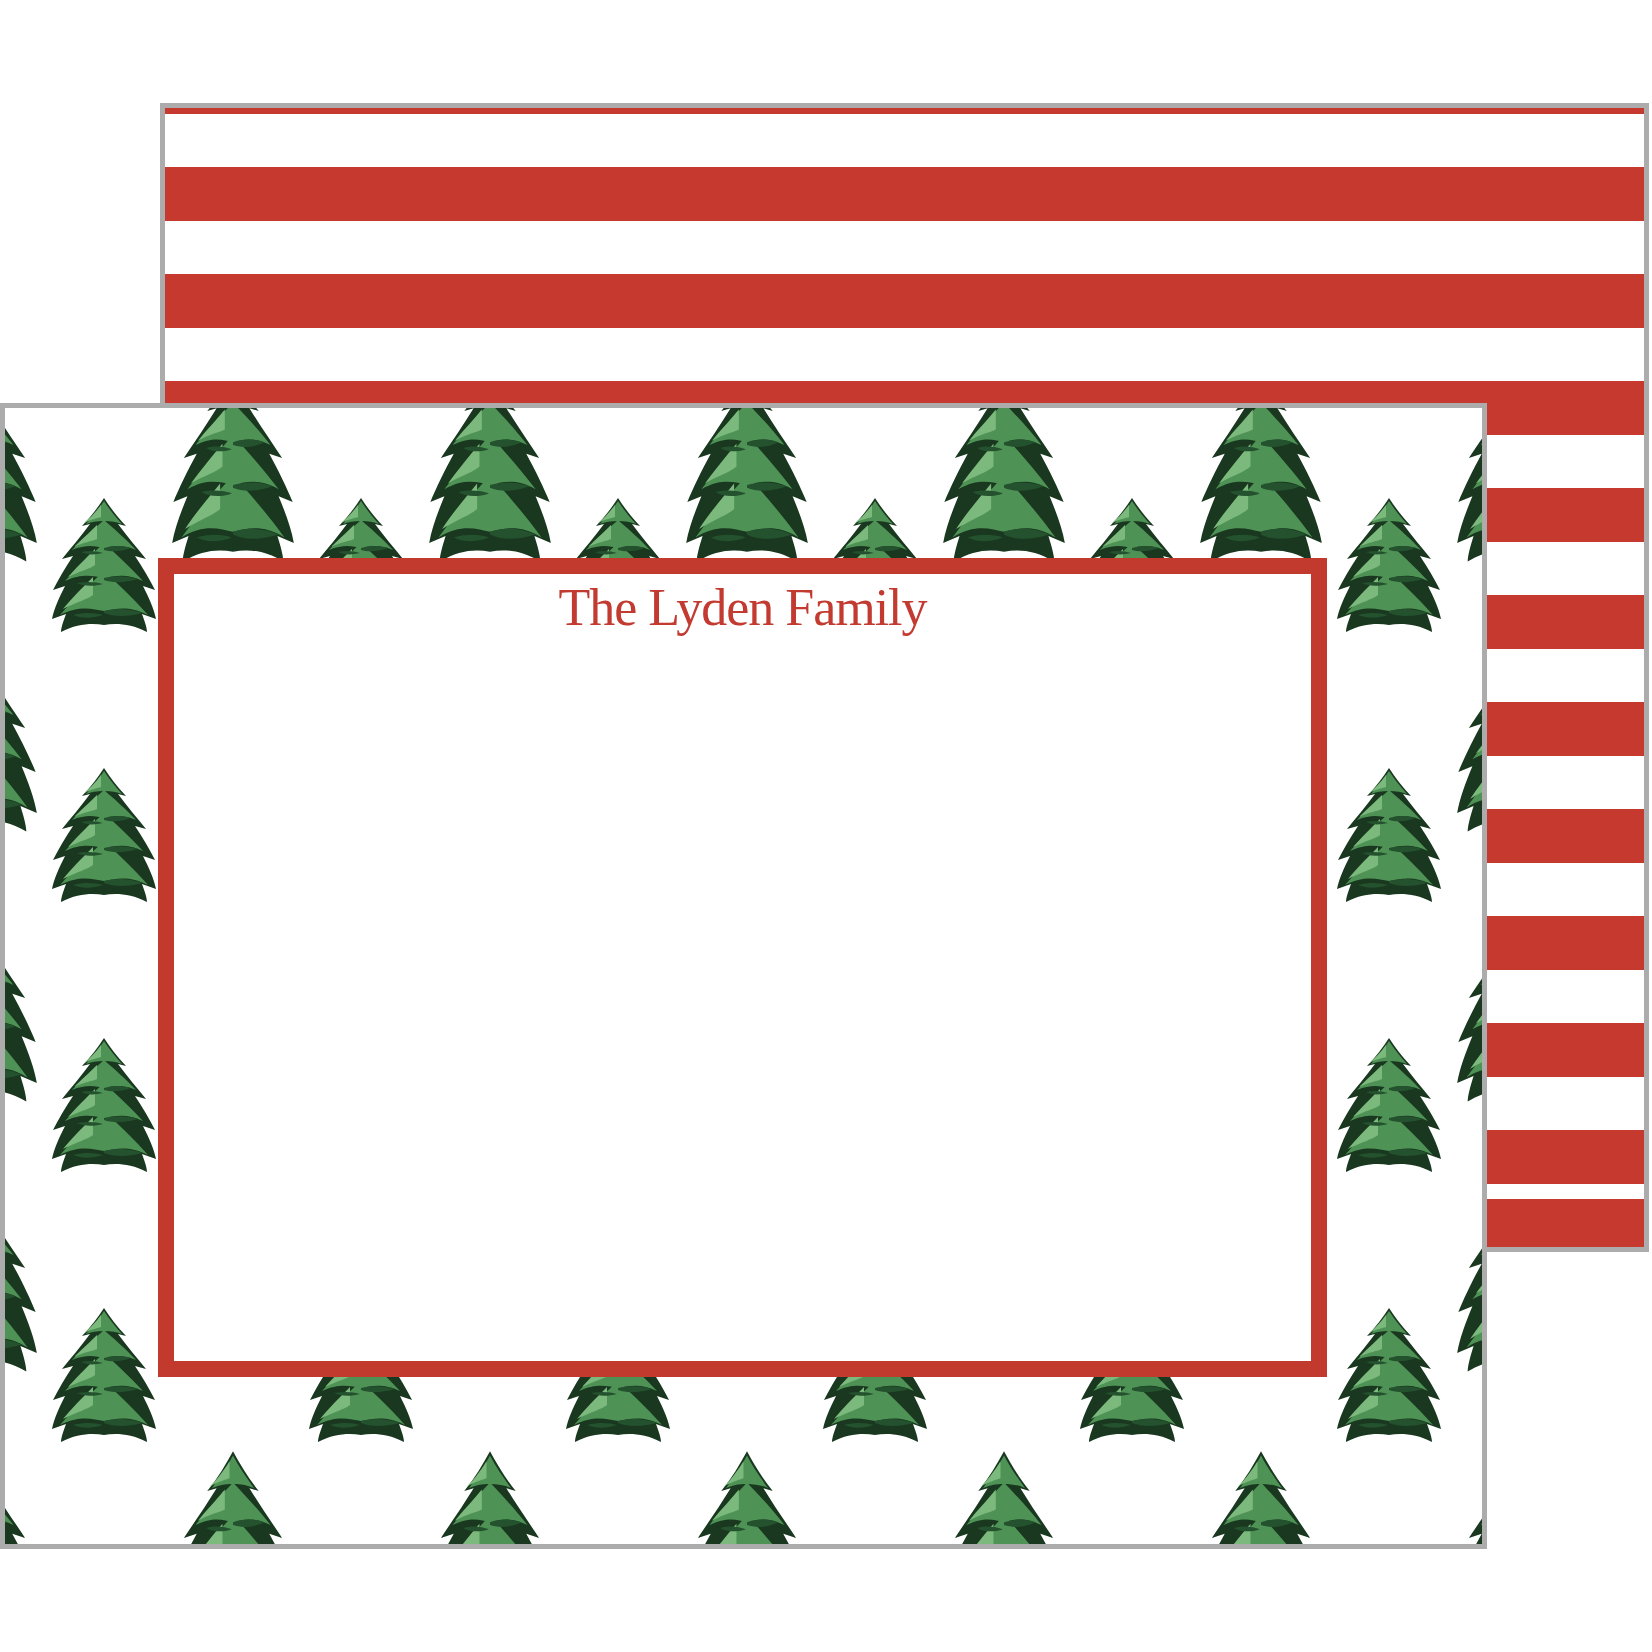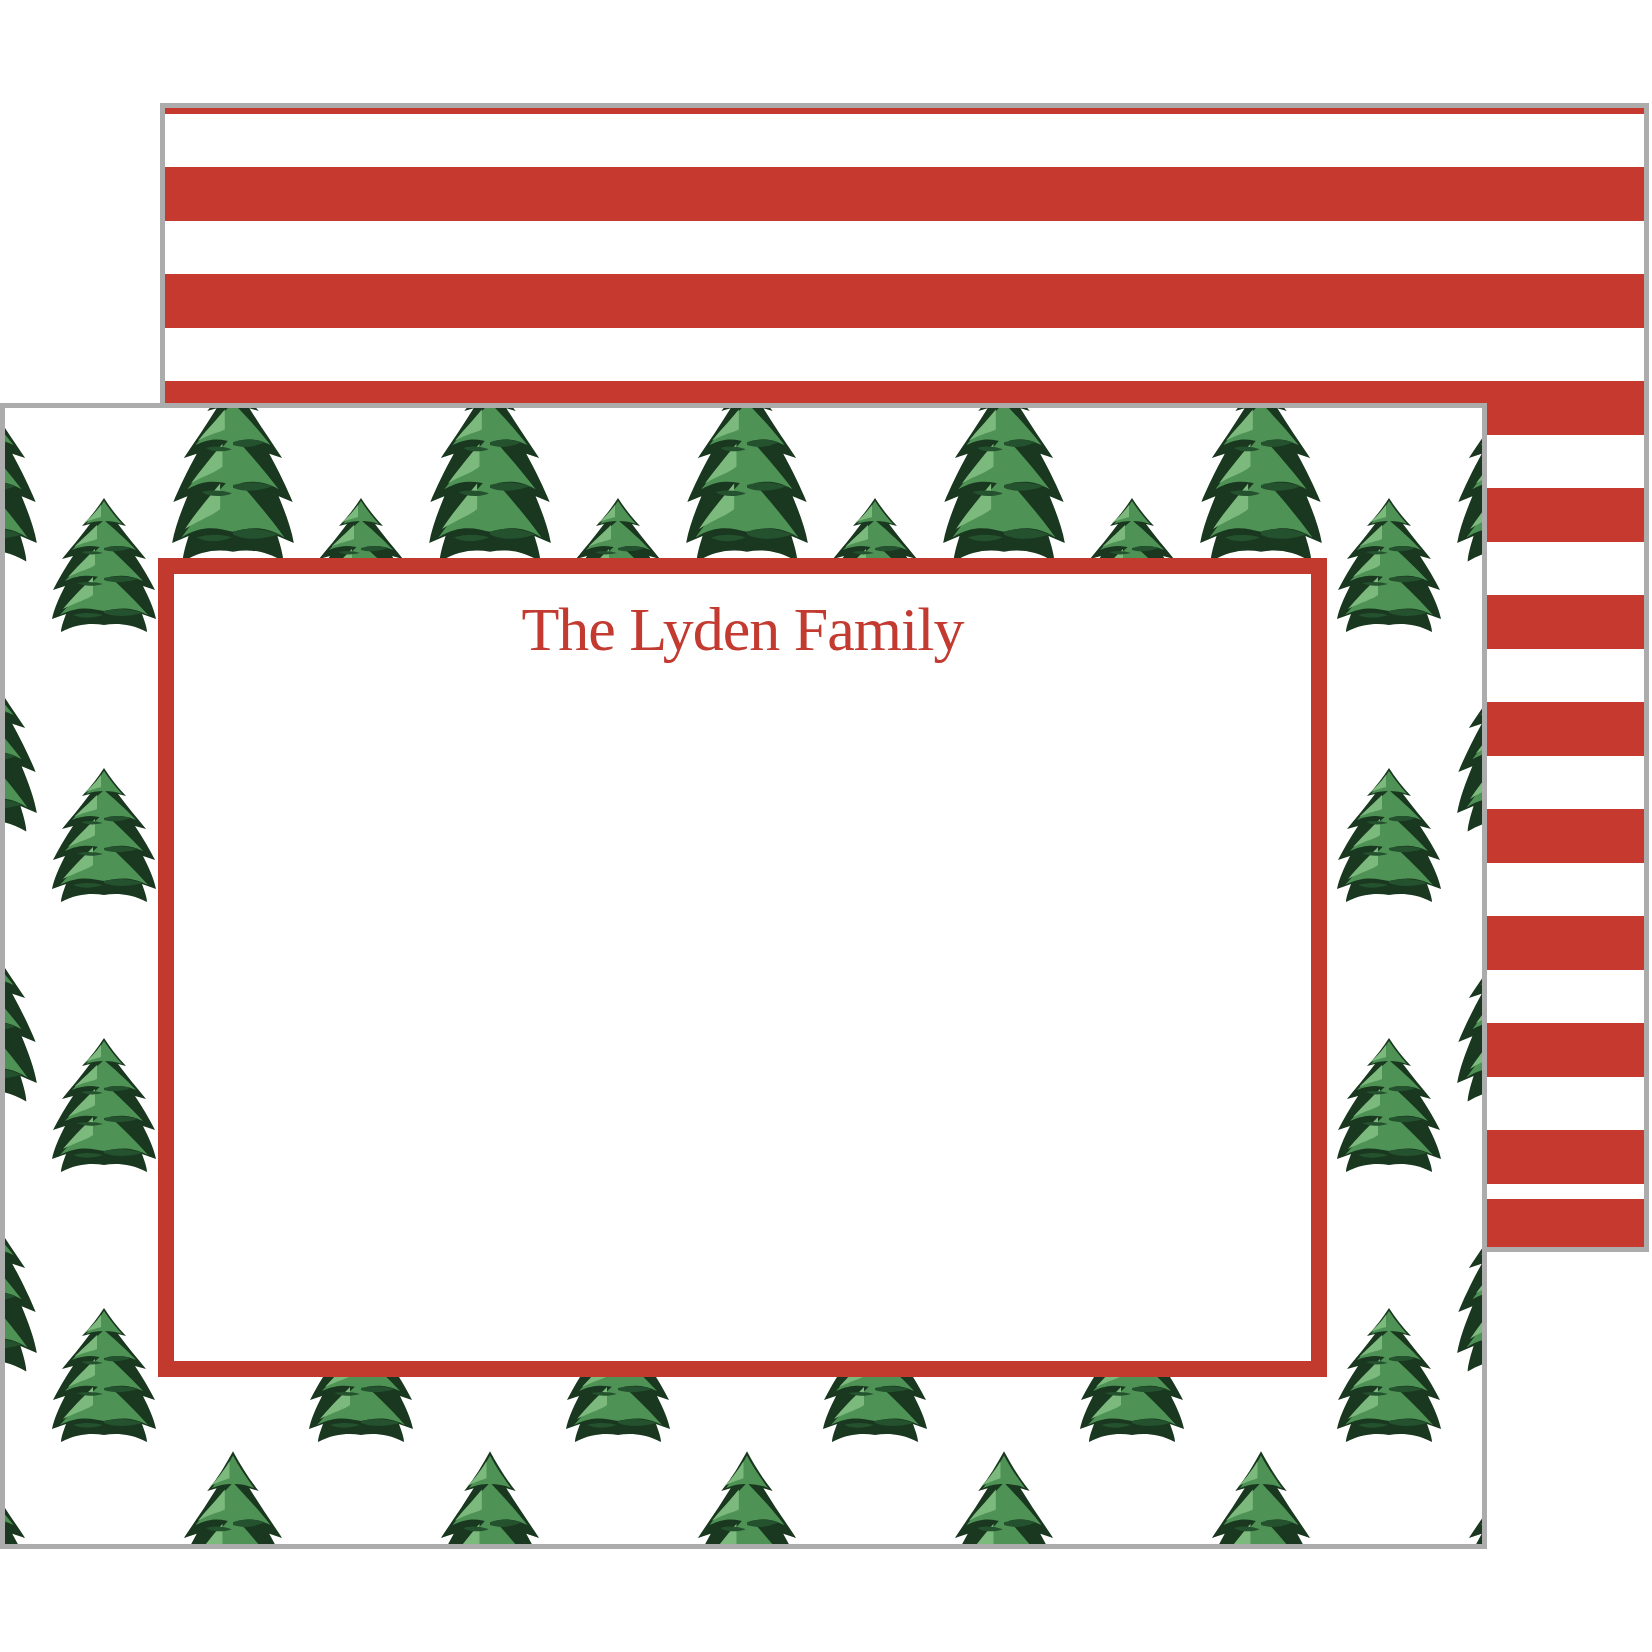--- a/index.html
+++ b/index.html
@@ -39,23 +39,23 @@
   .t-light{fill:var(--tree-light,#7cb97c);}
 
   
   .inner-panel{
     position:absolute;left:153px;top:150px;width:1169px;height:819px;
     box-sizing:border-box;
     border:16px solid var(--frame-red,#c2392e);
     background:#ffffff;
   }
   .card-name{
-    margin-top:24px;
+    margin-top:8px;
     text-align:center;
-    font-size:62px;line-height:1;letter-spacing:-1px;
+    font-size:52px;line-height:1;letter-spacing:-1px;
     color:var(--name-red,#c23a30);
     font-family:"Liberation Serif", serif;
   }
 </style>
 </head>
 <body>
 
 <div class="back-card">
   <div class="stripes"></div>
 </div>

